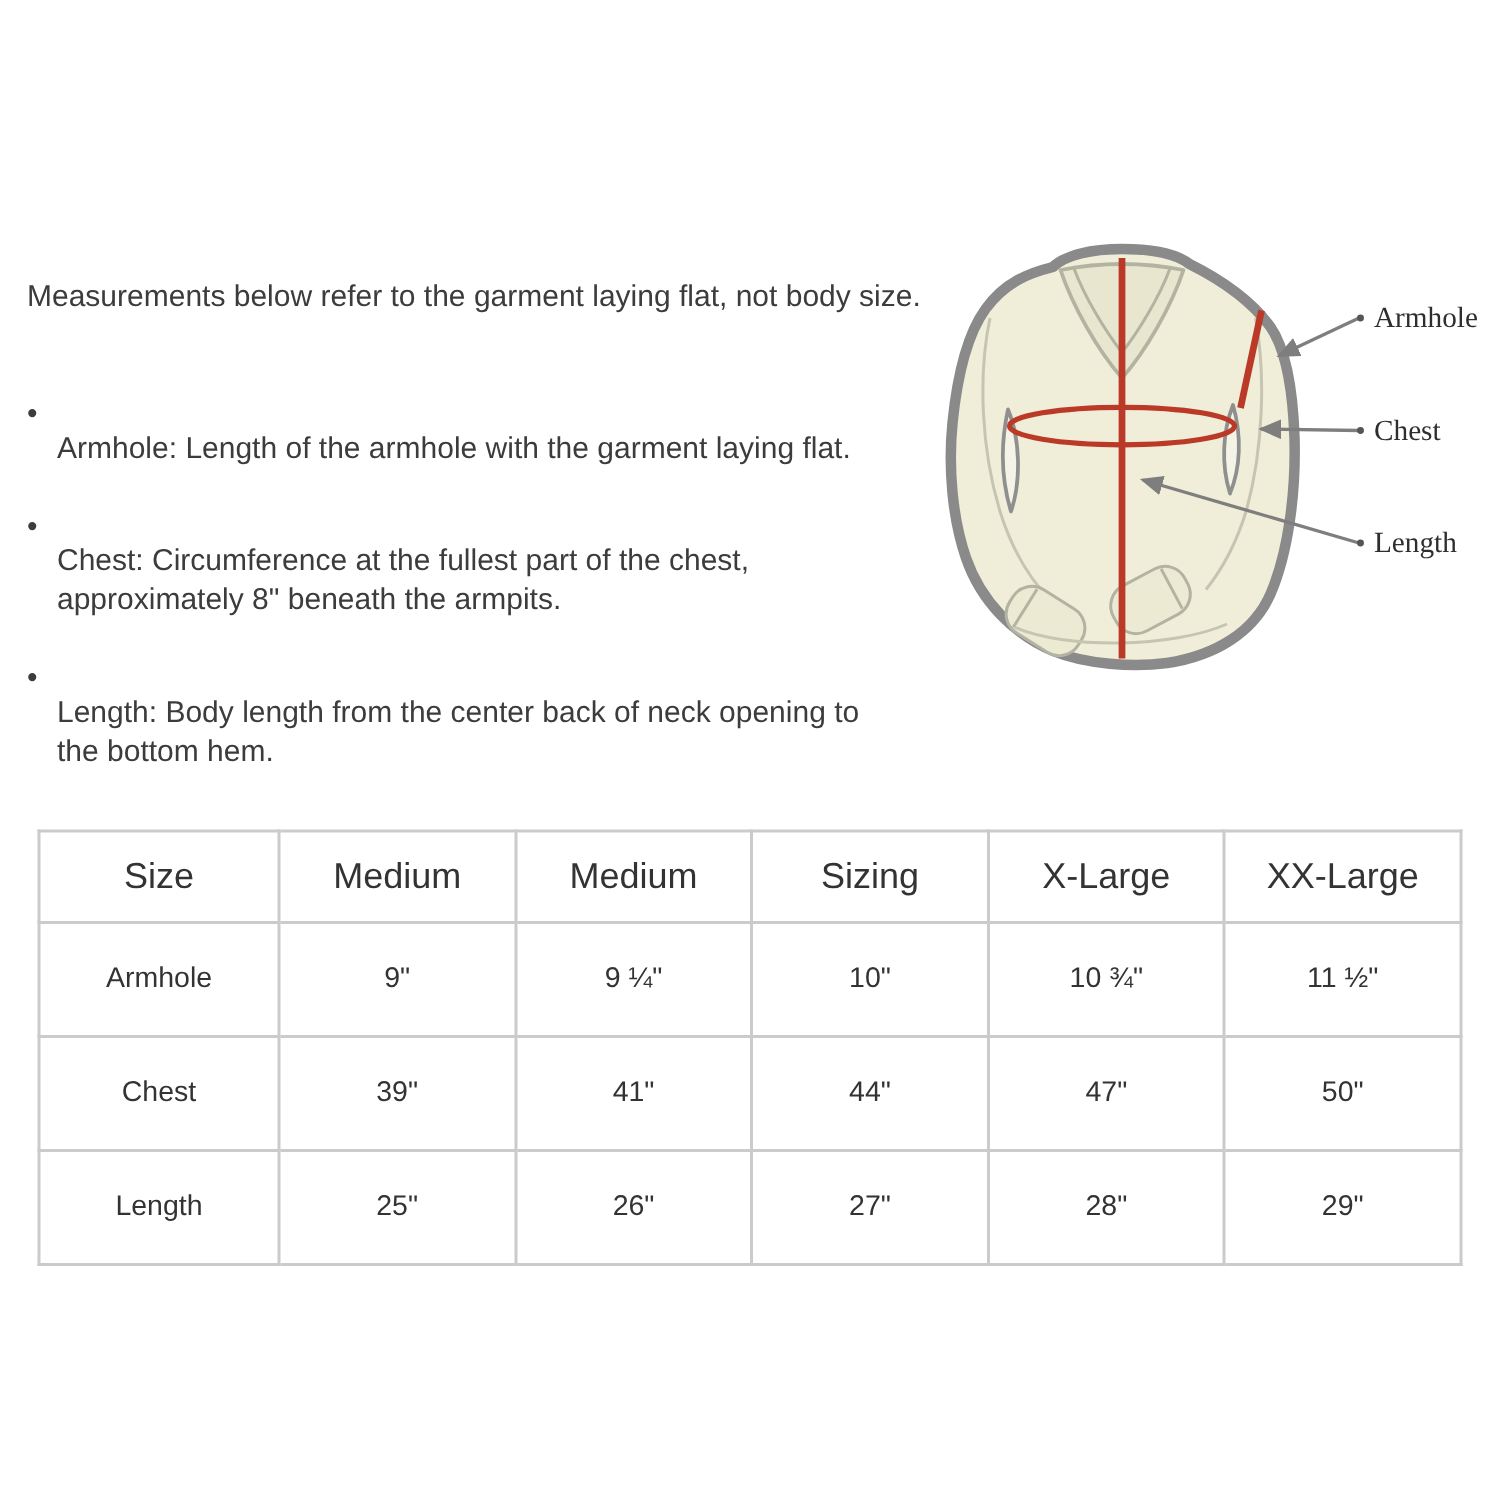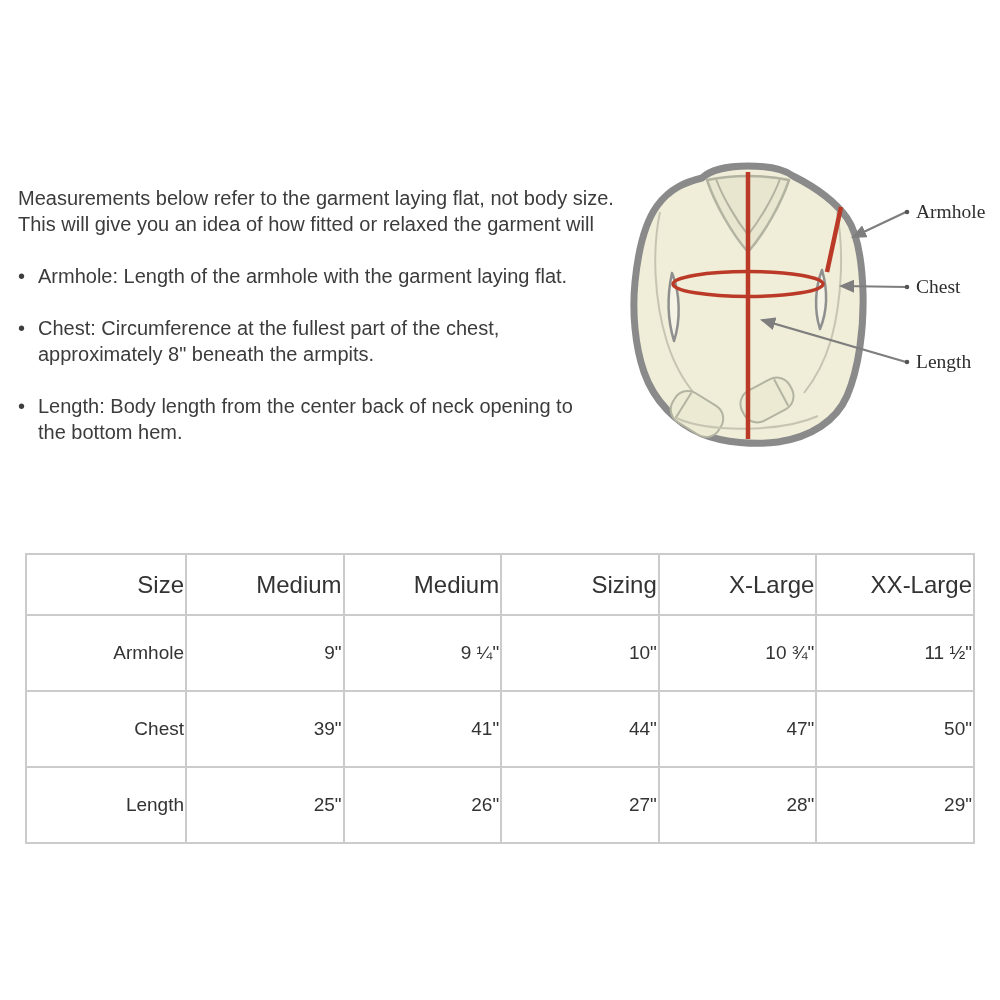--- a/index.html
+++ b/index.html
@@ -9,42 +9,41 @@
   .title{position:absolute;top:16px;left:0;width:1000px;margin:0;text-align:center;
          font-size:57px;font-weight:700;letter-spacing:-1px;color:#d74b1e;
          font-family:"Liberation Sans","DejaVu Sans",sans-serif;}
 
   .intro{position:absolute;left:18px;top:160px;width:640px;
          font-size:20px;line-height:26px;color:#3c3c3c;margin-top:25px;}
 
   .bullets{position:absolute;left:18px;top:263px;width:588px;}
   .bullet{display:flex;margin-bottom:26px;font-size:20px;line-height:26px;color:#3c3c3c;}
   .bullet .marker{width:20px;flex:0 0 20px;}
-  .bullet .btext{flex:1;}
+  .bullet .btext{flex:1;margin-top:23px;}
 
   .diagram{position:absolute;left:610px;top:150px;width:385px;height:300px;}
   .diagram text{font-family:"Liberation Serif","DejaVu Serif",serif;font-size:19.5px;fill:#2e2e2e;}
 
   table.sizing{position:absolute;left:25px;top:553px;width:950px;
                border-collapse:collapse;table-layout:fixed;color:#333333;}
-  table.sizing th,table.sizing td{border:2px solid #cbcbcb;text-align:right;vertical-align:middle;
+  table.sizing th,table.sizing td{border:2px solid #cbcbcb;text-align:center;vertical-align:middle;
                font-weight:400;background:#ffffff;}
   table.sizing th{height:57px;font-size:24px;}
   table.sizing td{height:72px;font-size:19px;}
   table.sizing col.c0{width:160px;}
 </style>
 </head>
 <body>
 
 <div class="page">
 
 
   <div class="intro">
     <div>Measurements below refer to the garment laying flat, not body size.</div>
-    <div>This will give you an idea of how fitted or relaxed the garment will</div>
   </div>
 
   <div class="bullets">
     <div class="bullet">
       <span class="marker">•</span>
       <span class="btext">Armhole: Length of the armhole with the garment laying flat.</span>
     </div>
     <div class="bullet">
       <span class="marker">•</span>
       <span class="btext">Chest: Circumference at the fullest part of the chest, approximately 8" beneath the armpits.</span>

